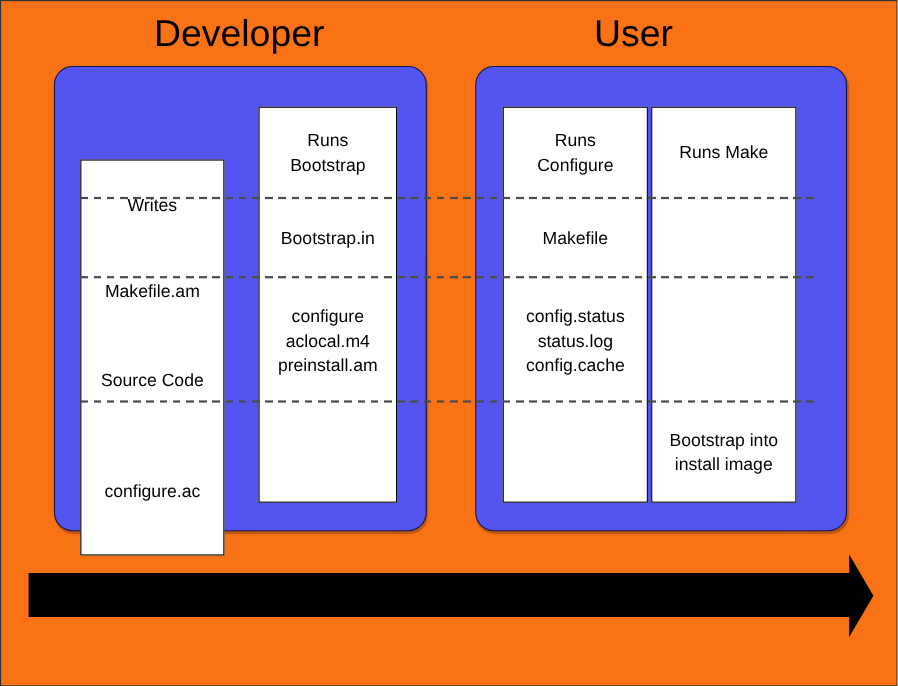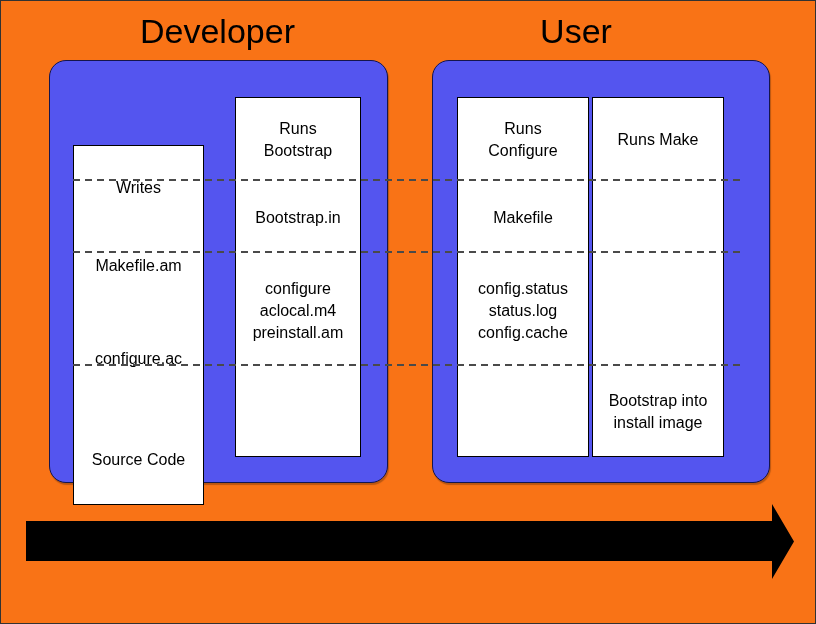--- a/index.html
+++ b/index.html
@@ -74,22 +74,22 @@
   <div class="group group-developer"></div>
   <div class="group group-user"></div>
 
   <svg class="arrow-svg" width="816" height="624" viewBox="0 0 816 624">
     <polygon points="25,520 771,520 771,503 793,540.5 771,578 771,560 25,560"></polygon>
   </svg>
 
   <div class="column col-1">
     <div class="cell r1">Writes</div>
     <div class="cell r2">Makefile.am</div>
+    <div class="cell r4">Source Code</div>
     <div class="cell r3">configure.ac</div>
-    <div class="cell r4">Source Code</div>
   </div>
 
   <div class="column col-2">
     <div class="cell r1">Runs
 Bootstrap</div>
     <div class="cell r2">Bootstrap.in</div>
     <div class="cell r3">configure
 aclocal.m4
 preinstall.am</div>
     <div class="cell r4"></div>

